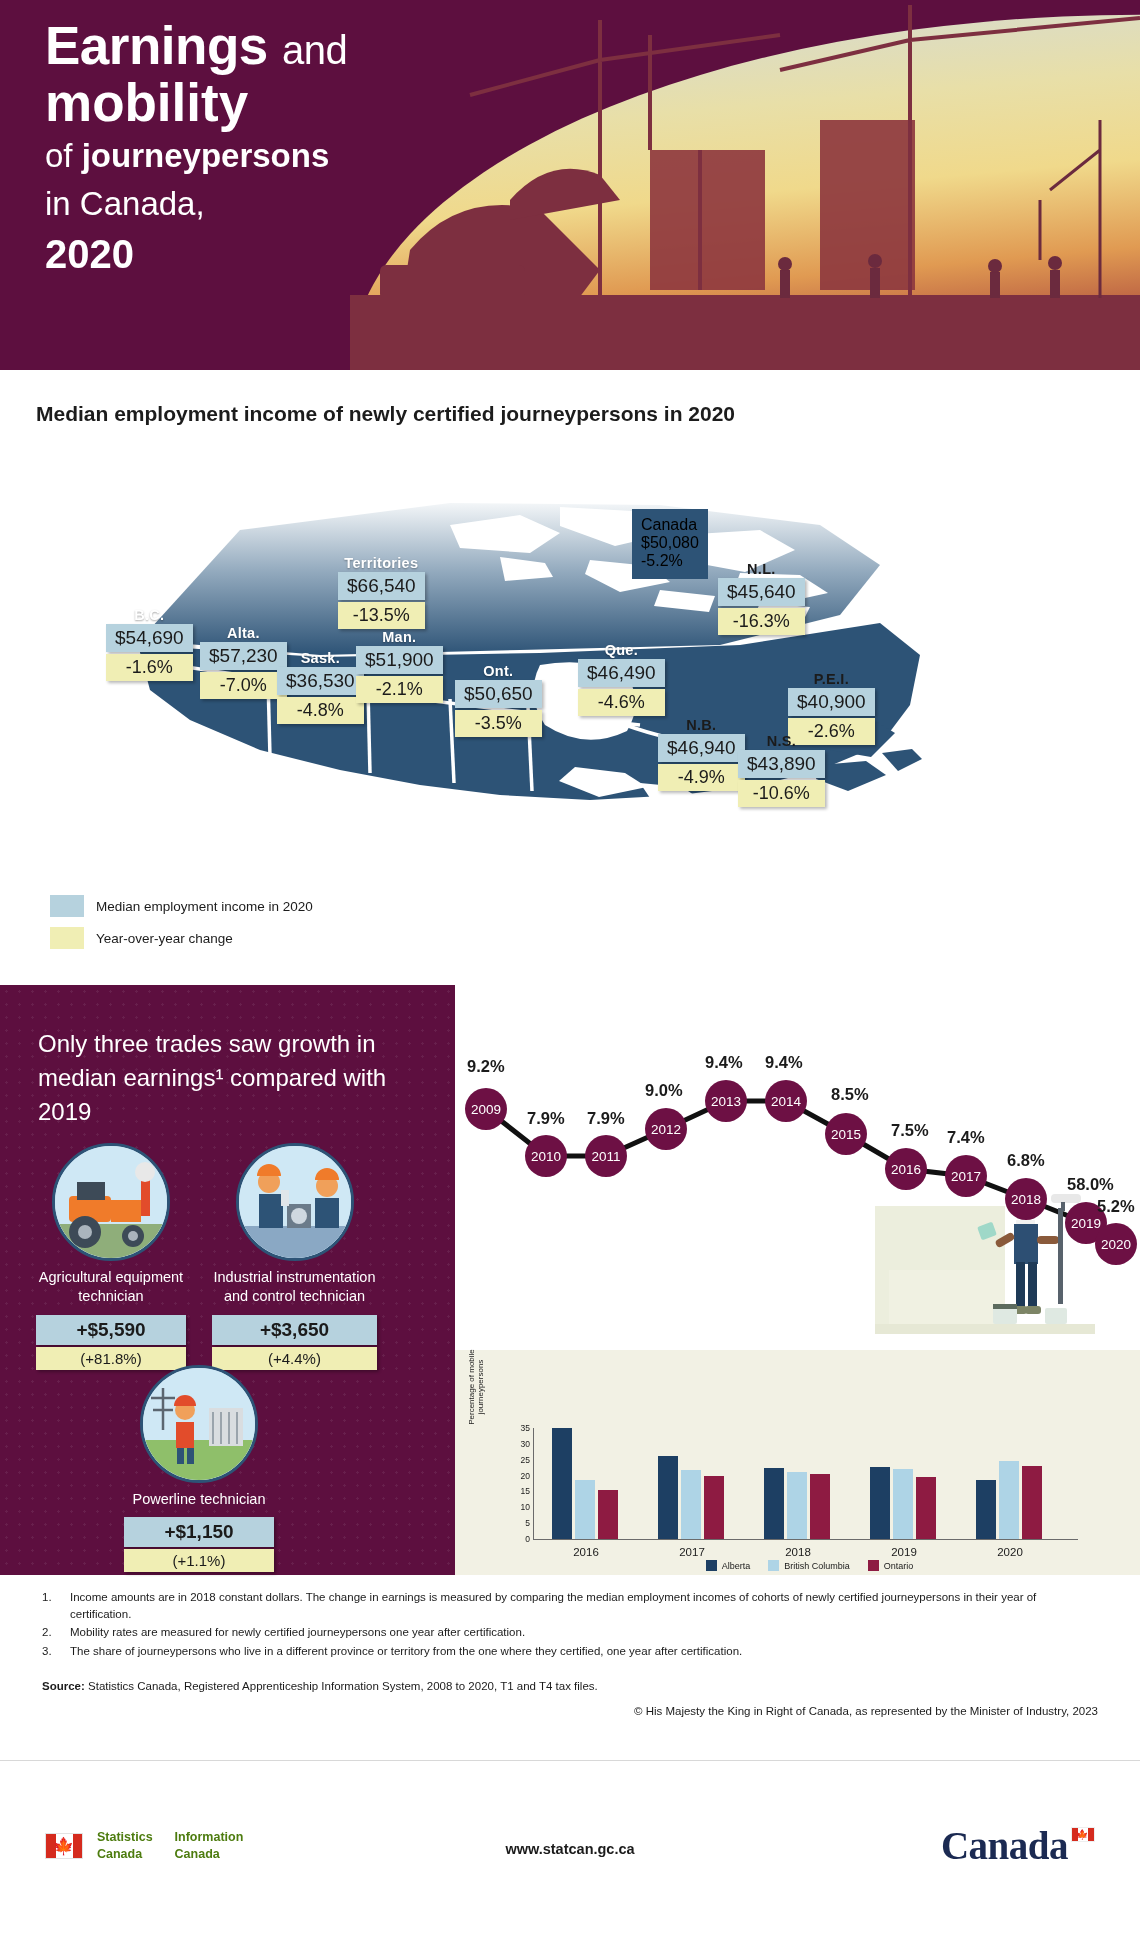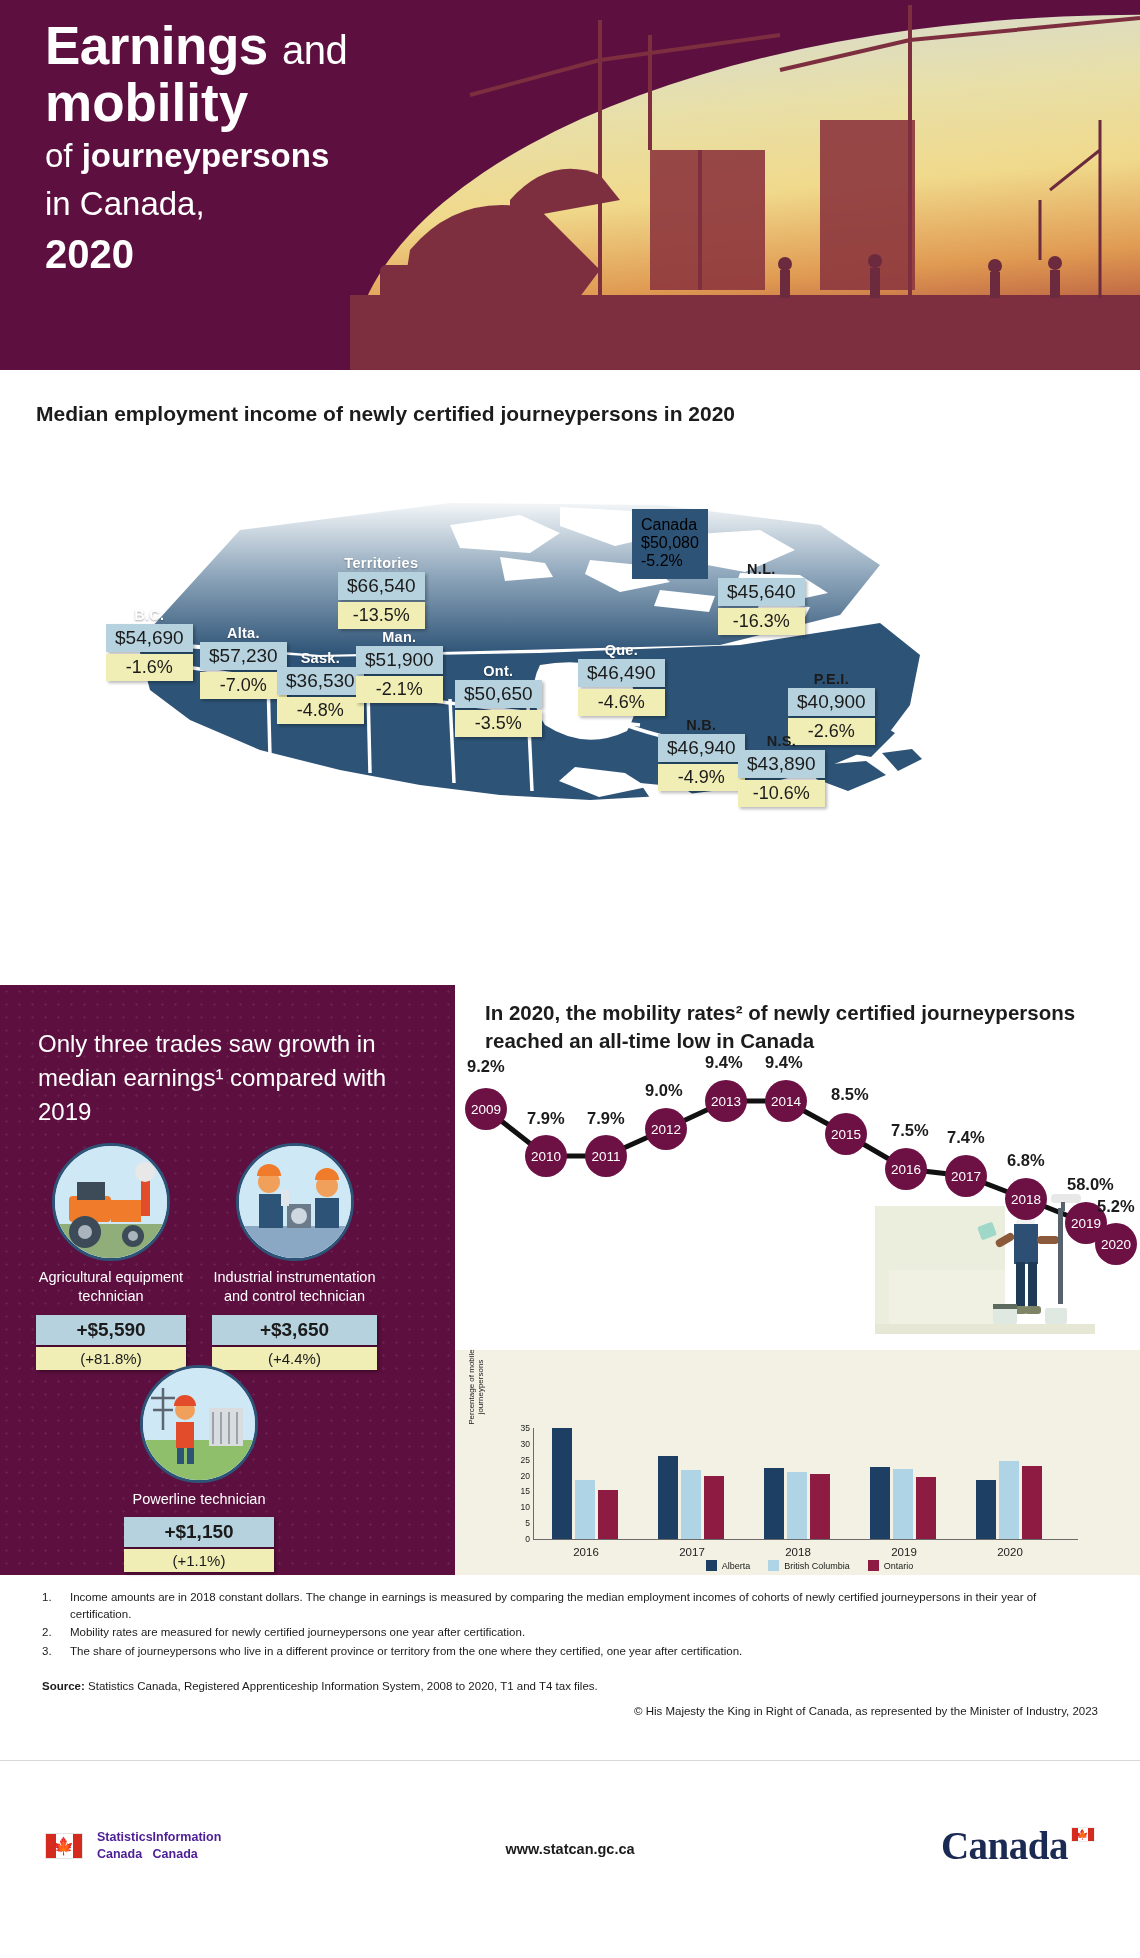--- a/index.html
+++ b/index.html
@@ -146,21 +146,21 @@
   
   .footer {
     position:absolute; left:0; top:1760px; width:1140px; height:198px;
     border-top:1px solid #d8d8d8; background:#fff;
   }
   .flag { width:38px; height:26px; background:#fff; position:relative; border:1px solid #e3e3e3;}
   .flag .red { position:absolute; top:0; bottom:0; width:9.5px; background:#d52b1e;}
   .flag .red.l{left:0;} .flag .red.r{right:0;}
   .flag .leaf { position:absolute; left:50%; top:50%; transform:translate(-50%,-50%); color:#d52b1e; font-size:17px; line-height:1;}
   .wordmark { display:flex; align-items:center; gap:14px; position:absolute; left:45px; top:68px; }
-  .wmtxt { display:flex; font-size:12.5px; font-weight:bold; line-height:1.35; color:#4c1d95;}
+  .wmtxt { display:flex; gap:22px; font-size:12.5px; font-weight:bold; line-height:1.35; color:#4d7c0f;}
   .weburl { position:absolute; left:50%; top:80px; transform:translateX(-50%); font-size:14.5px; font-weight:bold; color:#1b1b1b;}
   .canadaWM { position:absolute; right:45px; top:62px; display:flex; align-items:flex-start;}
   .canadaWM .cw { font-family:"Liberation Serif", serif; font-size:39px; font-weight:bold; color:#1b2a52; letter-spacing:-0.5px;}
   .canadaWM .fl { width:24px; height:15px; margin-left:3px; margin-top:4px; position:relative; background:#fff; border:1px solid #eee;}
   .canadaWM .fl .red{position:absolute;top:0;bottom:0;width:6px;background:#d52b1e;}
   .canadaWM .fl .red.l{left:0;} .canadaWM .fl .red.r{right:0;}
   .canadaWM .fl .leaf{position:absolute;left:50%;top:50%;transform:translate(-50%,-50%);color:#d52b1e;font-size:10px;line-height:1;}
 </style>
 </head>
 <body>
@@ -324,20 +324,30 @@
       <div class="val">$46,940</div>
       <div class="chg">-4.9%</div>
     </div>
 
     <div class="pbox darkname" style="left:738px; top:238px;">
       <div class="pname">N.S.</div>
       <div class="val">$43,890</div>
       <div class="chg">-10.6%</div>
     </div>
 
+    <div class="legend">
+      <div class="row">
+        <div class="sw" style="background:#b6d2de"></div>
+        <div class="lb">Median employment income in 2020</div>
+      </div>
+      <div class="row">
+        <div class="sw" style="background:#f0eeb4"></div>
+        <div class="lb">Year-over-year change</div>
+      </div>
+    </div>
   </div>
 </div>
 
 <div class="midrow">
 
   <div class="leftpanel">
     <h3>Only three trades saw growth in median earnings¹ compared with 2019</h3>
 
     <div class="trade" style="left:36px; top:158px; width:150px;">
       <div class="circ">
@@ -400,21 +410,20 @@
           <rect x="44" y="80" width="7" height="16" fill="#2d5376"></rect>
         </svg>
       </div>
       <div class="cap">Powerline technician</div>
       <div class="amt">+$1,150</div>
       <div class="pct">(+1.1%)</div>
     </div>
   </div>
 
   <div class="rightpanel">
-    <h3>In 2020, the mobility rates² of newly certified journeypersons reached an all-time low in Canada</h3>
     <div class="bubblechart">
       <svg width="685" height="230" viewBox="0 0 685 230" style="position:absolute;left:0;top:0;">
         <polyline points="31,64 91,111 151,111 211,84 271,56 331,56 391,89 451,124 511,131 571,154 631,178 661,199" fill="none" stroke="#111111" stroke-width="5"></polyline>
       </svg>
       <div class="bublabel" style="left:12px; top:12px;">9.2%</div>
       <div class="bub" style="left:10px; top:43px;">2009</div>
       <div class="bublabel" style="left:72px; top:64px;">7.9%</div>
       <div class="bub" style="left:70px; top:90px;">2010</div>
       <div class="bublabel" style="left:132px; top:64px;">7.9%</div>
       <div class="bub" style="left:130px; top:90px;">2011</div>

